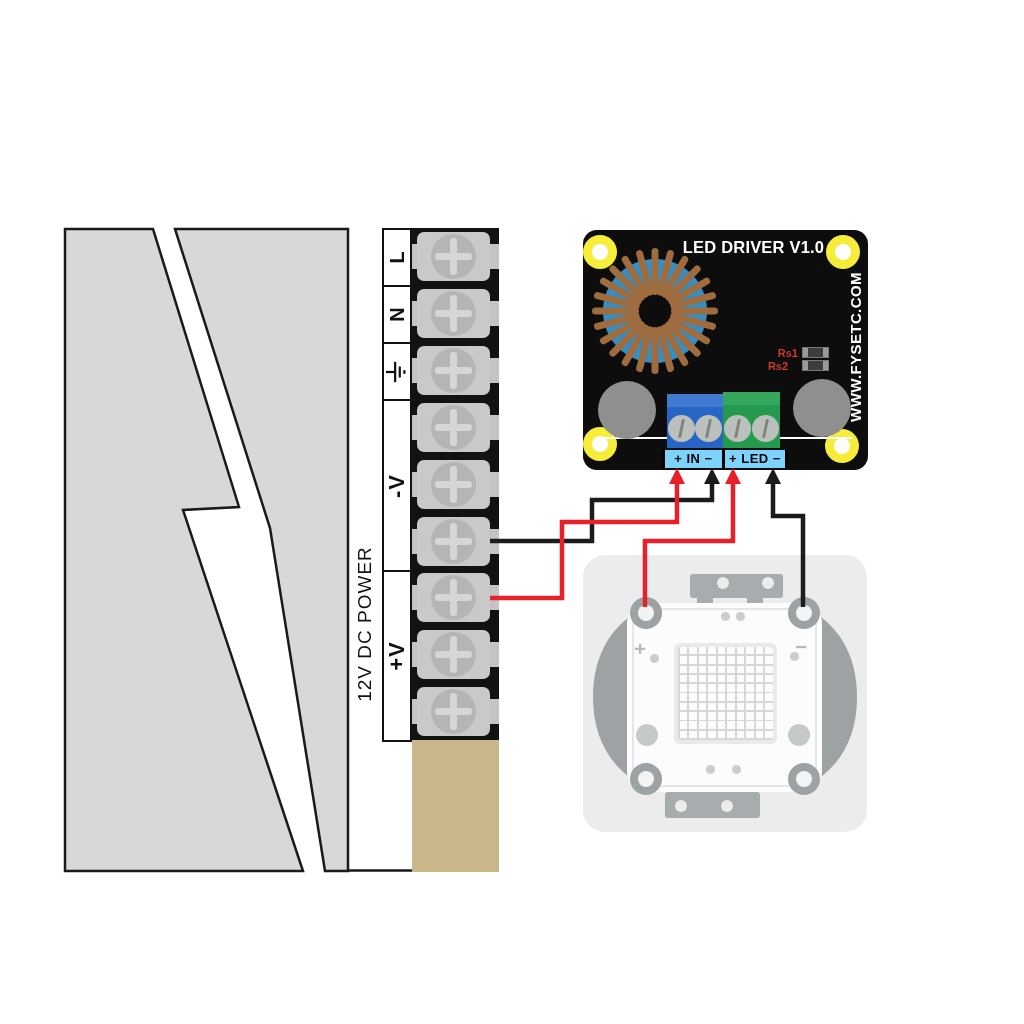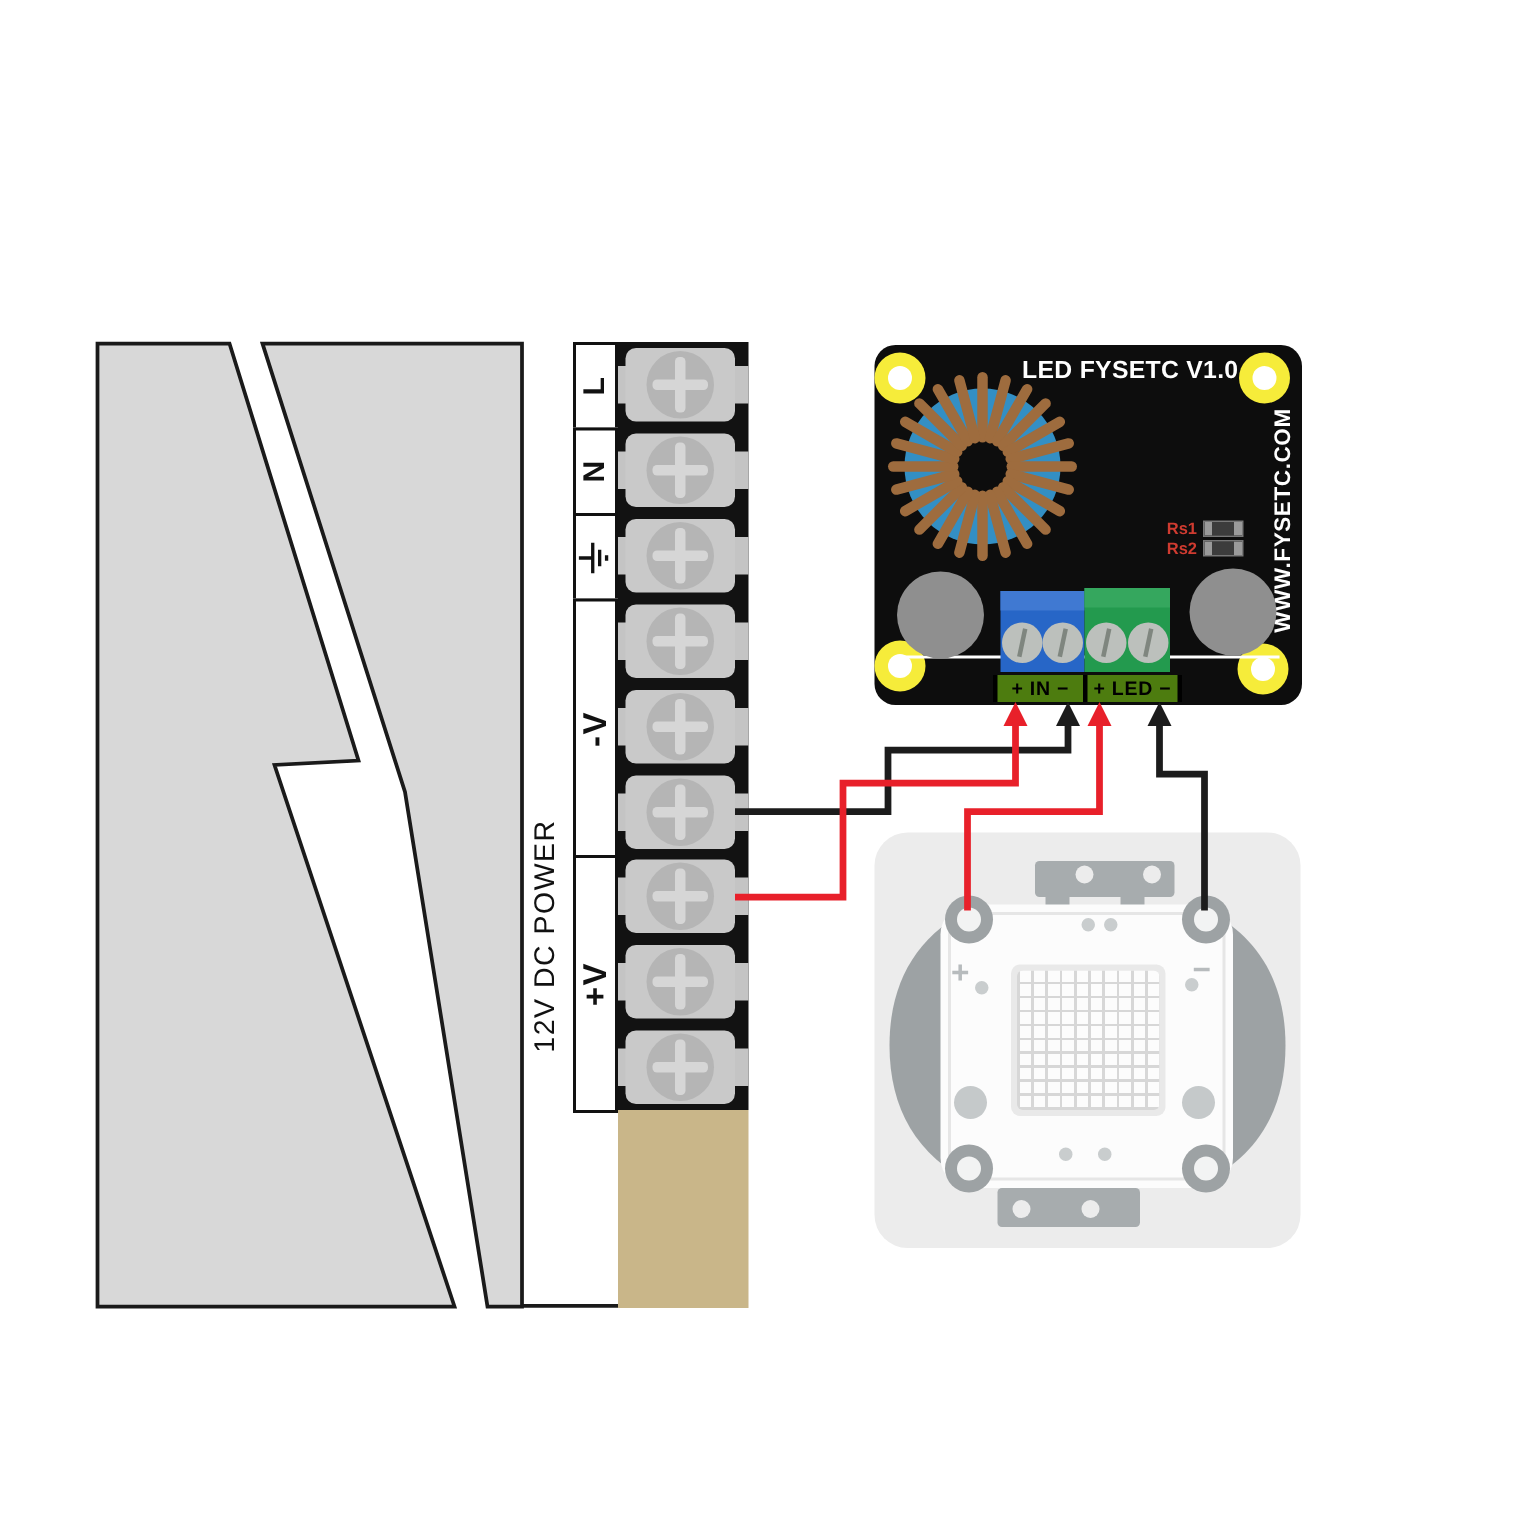--- a/index.html
+++ b/index.html
@@ -53,21 +53,21 @@
   .cap{position:absolute;width:58px;height:58px;border-radius:50%;background:var(--cap-gray);}
   #board-silk-line{position:absolute;left:18px;top:207px;width:252px;height:2px;background:#fff;}
   .tblock{position:absolute;}
   .tblock-top{position:absolute;left:0;top:0;width:100%;height:13px;}
   .block-screw{position:absolute;width:27px;height:27px;border-radius:50%;background:#bcc0bc;}
   .block-screw .slot{position:absolute;left:12px;top:4px;width:3px;height:19px;background:#7f867f;transform:rotate(12deg);}
   #tblock-in{left:84px;top:164px;width:56px;height:54px;background:var(--terminal-blue);}
   #tblock-in .tblock-top{background:var(--terminal-blue-light);}
   #tblock-out{left:140px;top:162px;width:57px;height:56px;background:var(--terminal-green);}
   #tblock-out .tblock-top{background:var(--terminal-green-light);}
-  #pin-strip{position:absolute;left:79px;top:220px;height:18px;display:flex;background:#4d7c0f;
+  #pin-strip{position:absolute;left:79px;top:220px;height:18px;display:flex;background:#7dd3fc;
              border-right:3px solid #000;}
   #pin-strip .cell{border-left:3px solid #000;height:18px;line-height:18px;text-align:center;
                    font-size:13px;font-weight:800;color:#000;letter-spacing:.5px;white-space:nowrap;}
   .spoke{fill:var(--toroid-copper);}
 
   
   #wires{left:0;top:0;pointer-events:none;}
   .wire{fill:none;stroke-width:4.5;}
   .wire.red,.head.red{stroke:var(--wire-positive);}
   .head.red{fill:var(--wire-positive);stroke:none;}
@@ -251,21 +251,21 @@
       <div class="grid"></div>
     </div>
   </div>
 
   <div id="driver-board" class="abs">
     <div class="mount-hole" style="left:0;top:5px;"></div>
     <div class="mount-hole" style="left:243px;top:5px;"></div>
     <div class="mount-hole" style="left:0;top:197px;"></div>
     <div class="mount-hole" style="left:242px;top:199px;"></div>
 
-    <div id="driver-title" class="abs">LED FYSETC V1.0</div>
+    <div id="driver-title" class="abs">LED DRIVER V1.0</div>
     <div id="driver-site" class="abs">WWW.FYSETC.COM</div>
 
     <svg class="abs" style="left:2px;top:11px;" width="140" height="140" viewBox="0 0 140 140">
       <circle cx="70" cy="70" r="52" fill="var(--toroid-blue)"></circle>
       <circle cx="70" cy="70" r="23" fill="var(--board-black)"></circle>
       <g class="spokes">
           <rect x="66.5" y="7" width="7" height="47" rx="3.5" class="spoke" transform="rotate(0 70 70)"></rect>
           <rect x="66.5" y="7" width="7" height="47" rx="3.5" class="spoke" transform="rotate(15 70 70)"></rect>
           <rect x="66.5" y="7" width="7" height="47" rx="3.5" class="spoke" transform="rotate(30 70 70)"></rect>
           <rect x="66.5" y="7" width="7" height="47" rx="3.5" class="spoke" transform="rotate(45 70 70)"></rect>
@@ -286,21 +286,21 @@
           <rect x="66.5" y="7" width="7" height="47" rx="3.5" class="spoke" transform="rotate(270 70 70)"></rect>
           <rect x="66.5" y="7" width="7" height="47" rx="3.5" class="spoke" transform="rotate(285 70 70)"></rect>
           <rect x="66.5" y="7" width="7" height="47" rx="3.5" class="spoke" transform="rotate(300 70 70)"></rect>
           <rect x="66.5" y="7" width="7" height="47" rx="3.5" class="spoke" transform="rotate(315 70 70)"></rect>
           <rect x="66.5" y="7" width="7" height="47" rx="3.5" class="spoke" transform="rotate(330 70 70)"></rect>
           <rect x="66.5" y="7" width="7" height="47" rx="3.5" class="spoke" transform="rotate(345 70 70)"></rect>
         </g>
     </svg>
 
     <div class="rs-label" style="left:175px;top:117px;">Rs1</div>
-    <div class="rs-label" style="left:175px;top:130px;">Rs2</div>
+    <div class="rs-label" style="left:175px;top:130px;text-align:center;">Rs2</div>
     <div class="resistor" style="left:219px;top:117px;"></div>
     <div class="resistor" style="left:219px;top:130px;"></div>
 
     <div id="board-silk-line"></div>
 
     <div class="cap" style="left:15px;top:151px;"></div>
     <div class="cap" style="left:210px;top:149px;"></div>
 
     <div id="tblock-in" class="tblock">
       <div class="tblock-top"></div>

